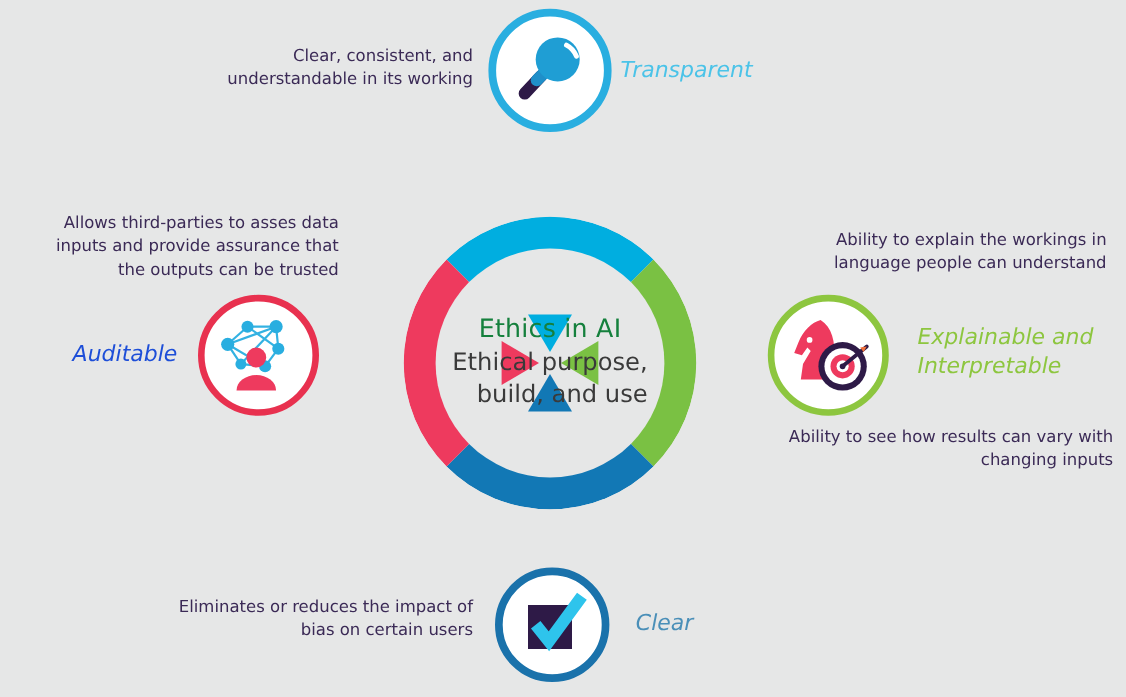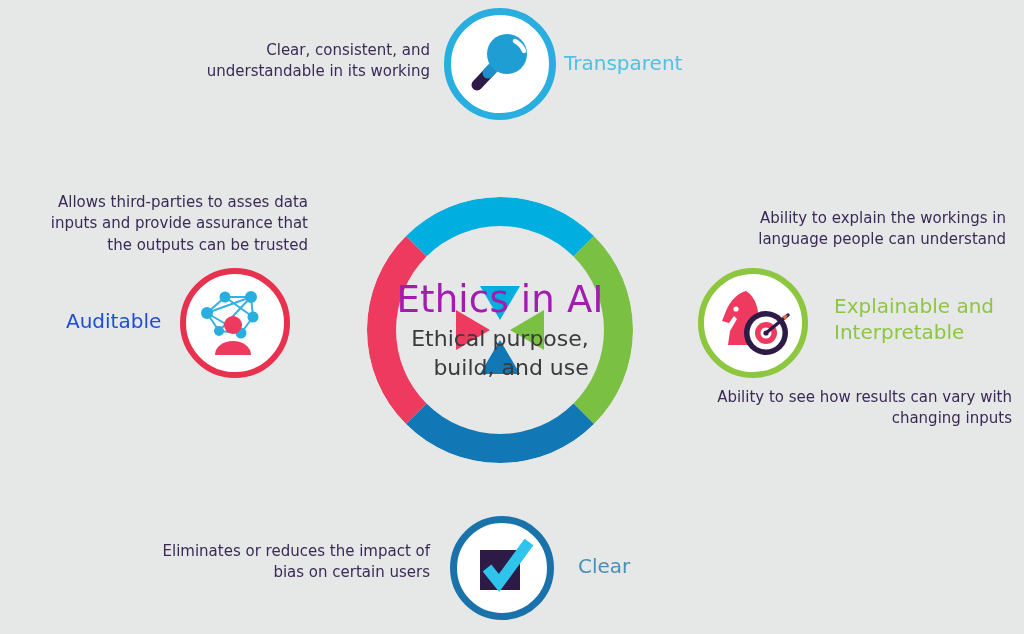--- a/index.html
+++ b/index.html
@@ -28,20 +28,21 @@
   .desc-right { text-align: right; }
   .desc-left  { text-align: right; }
 
   
   .pillar-label {
     position: absolute;
     font-size: 20px;
     line-height: 1.32;
     font-family: "DejaVu Sans", "Liberation Sans", sans-serif;
     white-space: pre-line;
+    font-style: italic;
   }
 
   
   .bubble {
     position: absolute;
     border-radius: 50%;
     background: #ffffff;
     box-sizing: border-box;
     display: flex;
     align-items: center;
@@ -64,22 +65,22 @@
     top: 160px;
     width: 340px;
     height: 340px;
     display: flex;
     flex-direction: column;
     align-items: center;
     justify-content: center;
     pointer-events: none;
   }
   #centre-title {
-    color: #a21caf;
-    font-size: 37px;
+    color: #15803d;
+    font-size: 23px;
     letter-spacing: 0.2px;
     margin-bottom: 4px;
   }
   #centre-sub {
     color: #3a3a3a;
     font-size: 22px;
     line-height: 1.3;
     text-align: right;
     white-space: pre-line;
   }

